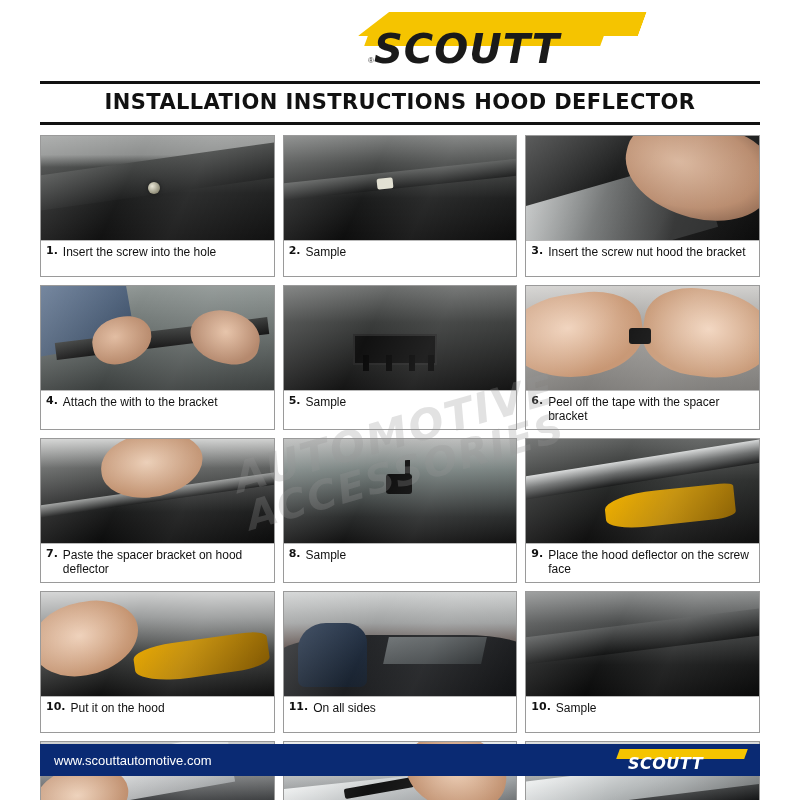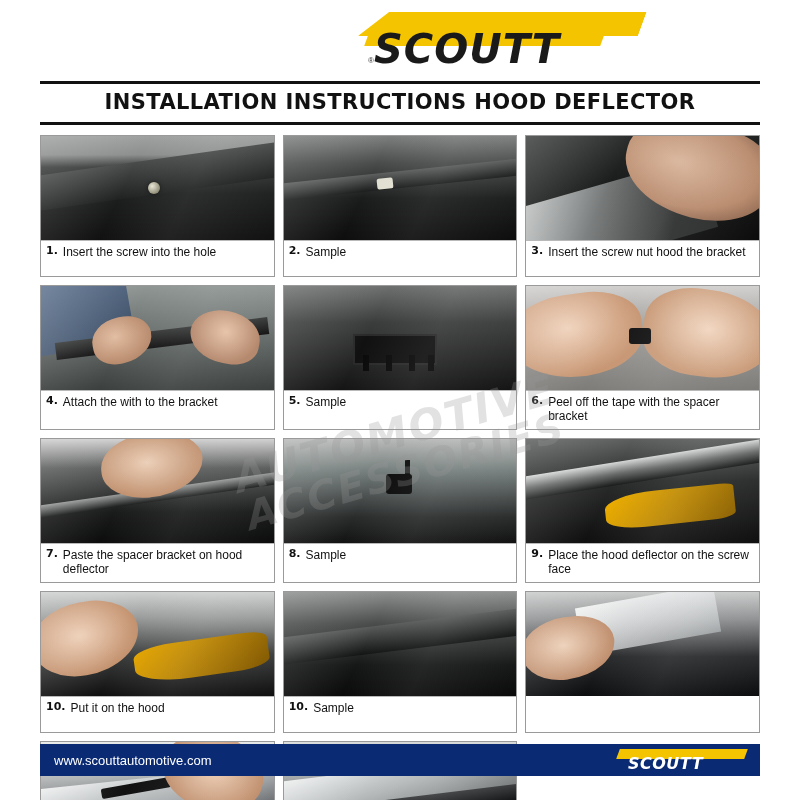--- a/index.html
+++ b/index.html
@@ -448,20 +448,34 @@
             <div class="hand"></div>
         </div>
         <div class="sheen"></div>
       </div>
       <div class="caption">
         <span class="num">10.</span>
         <span class="cap-text">Put it on the hood</span>
       </div>
     </div>
 
+    <div class="cell">
+      <div class="photo">
+        <div class="p-bg ph11">
+          <div class="car"></div>
+            <div class="glass"></div>
+            <div class="person"></div>
+        </div>
+        <div class="sheen"></div>
+      </div>
+      <div class="caption">
+        <span class="num">11.</span>
+        <span class="cap-text">On all sides</span>
+      </div>
+    </div>
 
     <div class="cell">
       <div class="photo">
         <div class="p-bg ph12">
           <div class="strip"></div>
         </div>
         <div class="sheen"></div>
       </div>
       <div class="caption">
         <span class="num">10.</span>

